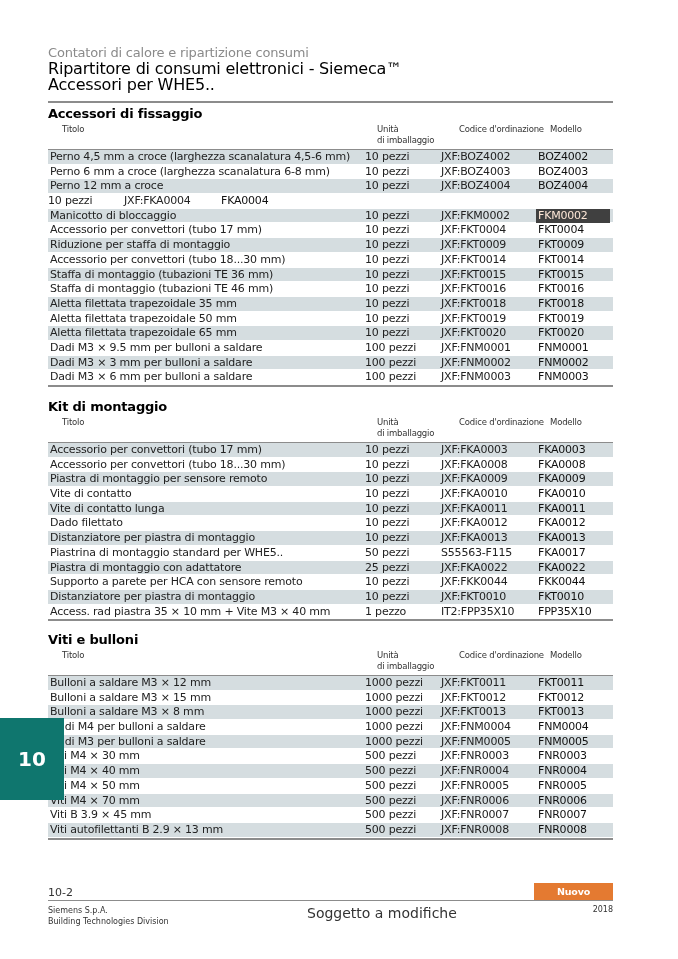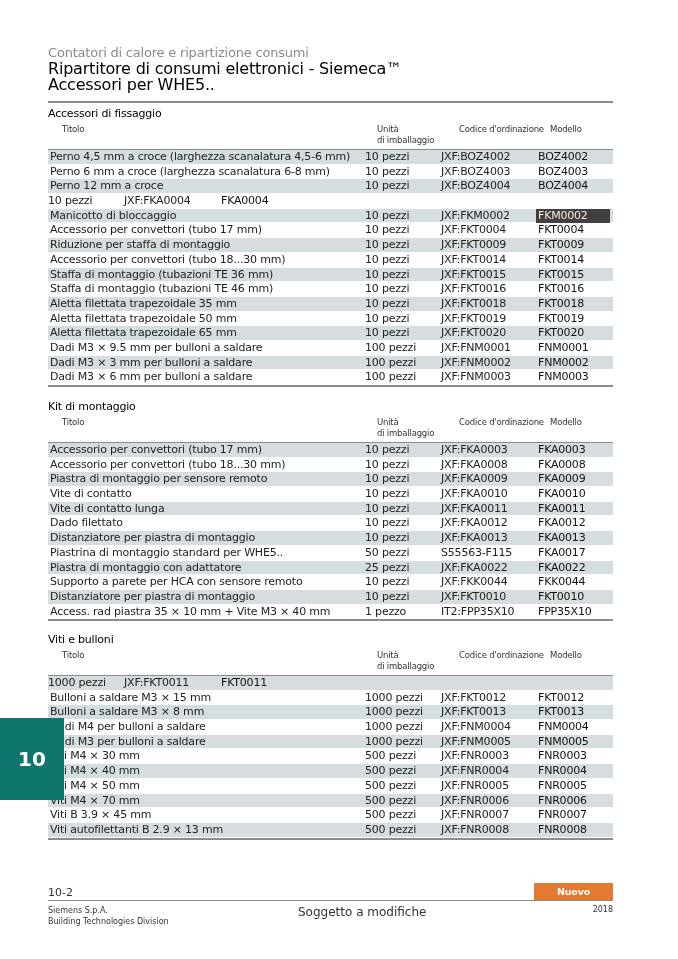--- a/index.html
+++ b/index.html
@@ -6,21 +6,21 @@
   body {
     width: 678px; height: 959px; background: #ffffff; position: relative; overflow: hidden;
     font-family: "DejaVu Sans", "Liberation Sans", sans-serif; color: #1a1a1a;
   }
   .header { position: absolute; left: 48px; top: 45px; width: 565px; }
   .supertitle { font-size: 13px; color: #8a8a8a; line-height: 16px; letter-spacing: -0.2px; }
   .title { font-size: 16px; color: #000; line-height: 16px; letter-spacing: -0.2px; }
   .header-rule { position: absolute; left: 48px; top: 101px; width: 565px; height: 2px; background: #8c8c8c; }
 
   .section { position: absolute; left: 48px; width: 565px; }
-  .section-title { font-size: 11px; font-weight: normal; color: #000; height: 16px; line-height: 16px; letter-spacing: -0.2px; }
+  .section-title { font-size: 13px; font-weight: bold; color: #000; height: 16px; line-height: 16px; letter-spacing: -0.2px; }
   .col-head { display: flex; font-size: 8.5px; color: #333; height: 27px; line-height: 11px; letter-spacing: -0.2px; }
   .col-head .c1 { width: 315px; padding-left: 2px; padding-top: 2px; margin-left: 12px; }
   .col-head .c2 { width: 76px; padding-top: 2px; }
   .col-head .c3 { width: 97px; padding-top: 2px; text-align: center; }
   .col-head .c4 { flex: 1; padding-top: 2px; }
   .thead-rule { height: 1px; background: #8c8c8c; }
   .row { display: flex; height: 14.7px; line-height: 14.7px; font-size: 11px; color: #222; letter-spacing: -0.2px; border-bottom: 1px solid #fff; box-sizing: border-box; }
   .row.alt { background: #d5dde0; }
   .row .c1 { width: 315px; padding-left: 2px; white-space: nowrap; overflow: hidden; }
   .row .c2 { width: 76px; white-space: nowrap; }
@@ -29,21 +29,21 @@
   .row .c4 .mod { display: inline-block; padding: 0 2px; margin-left: -2px; width: 70px; }
   .row .c4 .mod.new { background: #404040; color: #fce6d6; }
   .tbottom { height: 2px; background: #8c8c8c; }
 
   .chapter-tab { position: absolute; left: 0; top: 718px; width: 64px; height: 82px; background: #0f766e; color: #fff; font-size: 20px; font-weight: bold; display: flex; align-items: center; justify-content: center; }
 
   .footer-rule { position: absolute; left: 48px; top: 900px; width: 565px; height: 1px; background: #8c8c8c; }
   .page-num { position: absolute; left: 48px; top: 886px; font-size: 11px; color: #333; }
   .new-badge { position: absolute; left: 534px; top: 883px; width: 79px; height: 17px; background: #e47a31; color: #fff; font-size: 9.5px; font-weight: bold; line-height: 17px; text-align: center; letter-spacing: -0.2px; }
   .company { position: absolute; left: 48px; top: 905px; font-size: 8px; color: #333; line-height: 11px; }
-  .disclaimer { position: absolute; left: 298px; top: 905px; font-size: 12px; color: #333; }
+  .disclaimer { position: absolute; left: 307px; top: 905px; font-size: 14px; color: #333; }
   .year { position: absolute; right: 65px; top: 905px; font-size: 8px; color: #333; }
 </style>
 </head>
 <body>
 
 <div class="header">
   <div class="supertitle">Contatori di calore e ripartizione consumi</div>
   <div class="title">Ripartitore di consumi elettronici - Siemeca™</div>
   <div class="title">Accessori per WHE5..</div>
 </div>
@@ -250,20 +250,21 @@
     <div class="c1">Titolo</div>
     <div class="c2">
         <div>Unità</div>
         <div>di imballaggio</div>
       </div>
     <div class="c3">Codice d'ordinazione</div>
     <div class="c4">Modello</div>
   </div>
     <div class="thead-rule"></div>
     <div class="row alt">
+      <div class="c1">Bulloni a saldare M3 × 12 mm</div>
       <div class="c2">1000 pezzi</div>
       <div class="c3">JXF:FKT0011</div>
       <div class="c4"><span class="mod">FKT0011</span></div>
     </div>
     <div class="row">
       <div class="c1">Bulloni a saldare M3 × 15 mm</div>
       <div class="c2">1000 pezzi</div>
       <div class="c3">JXF:FKT0012</div>
       <div class="c4"><span class="mod">FKT0012</span></div>
     </div>

